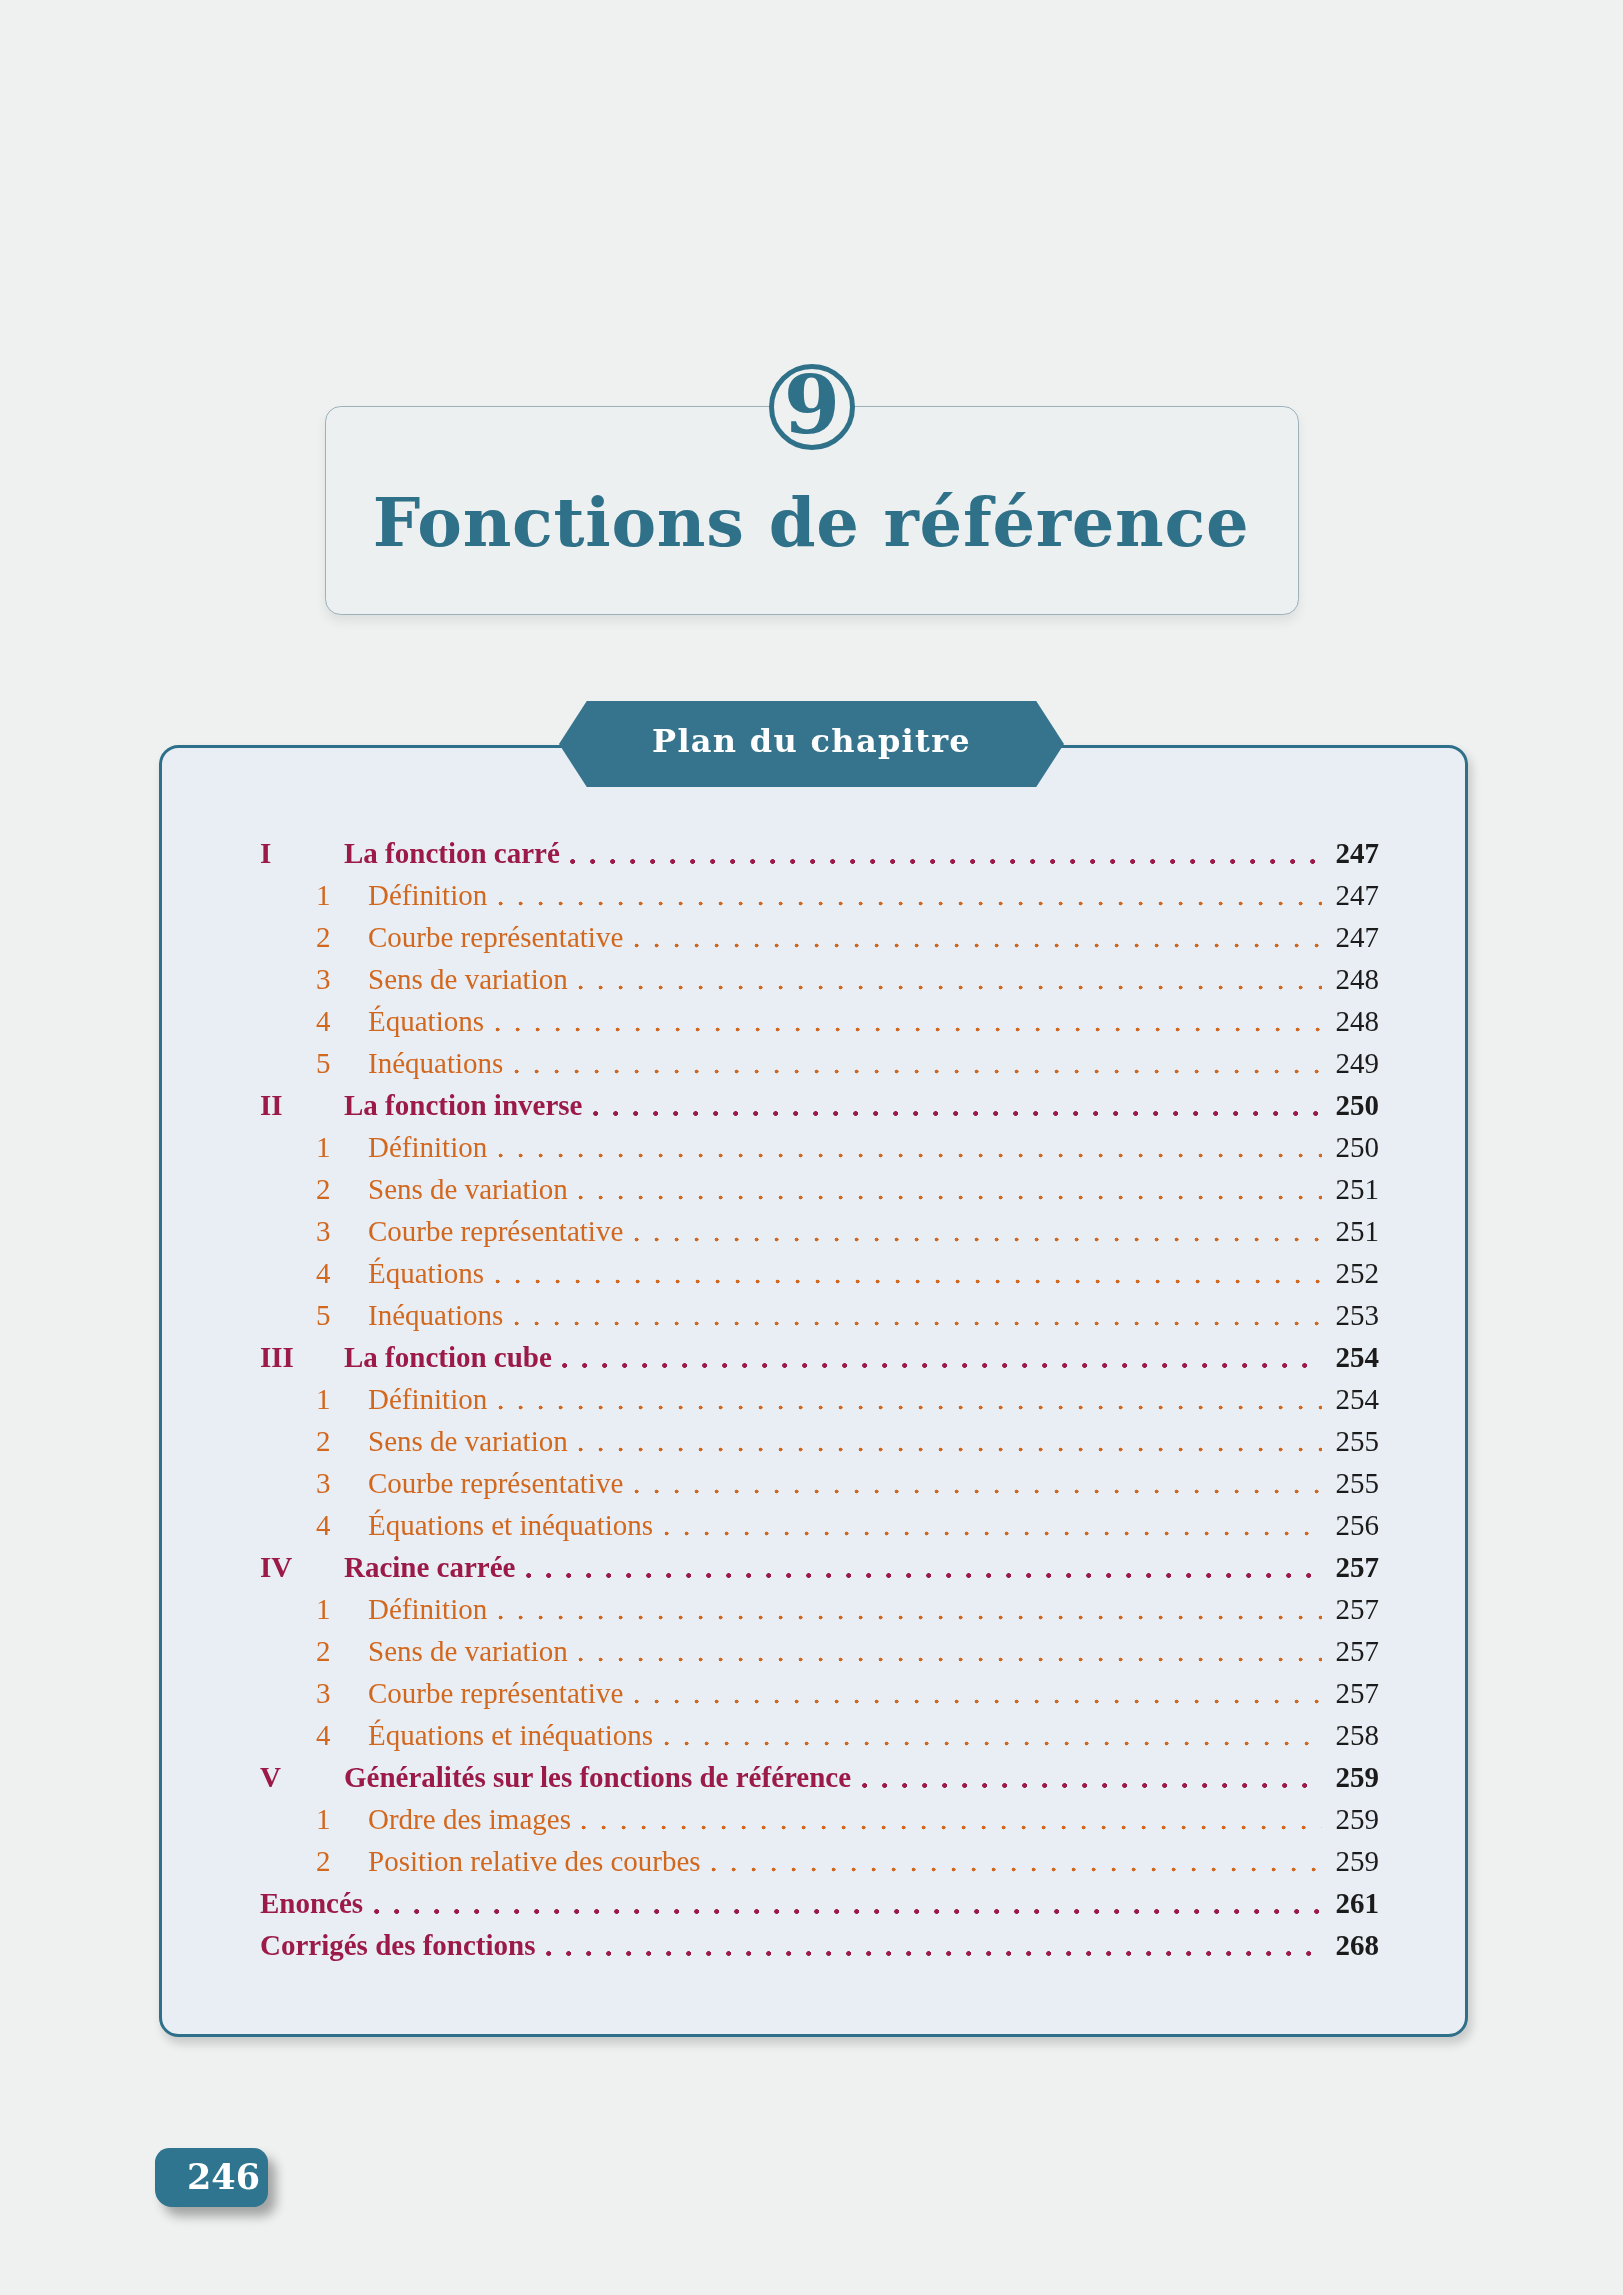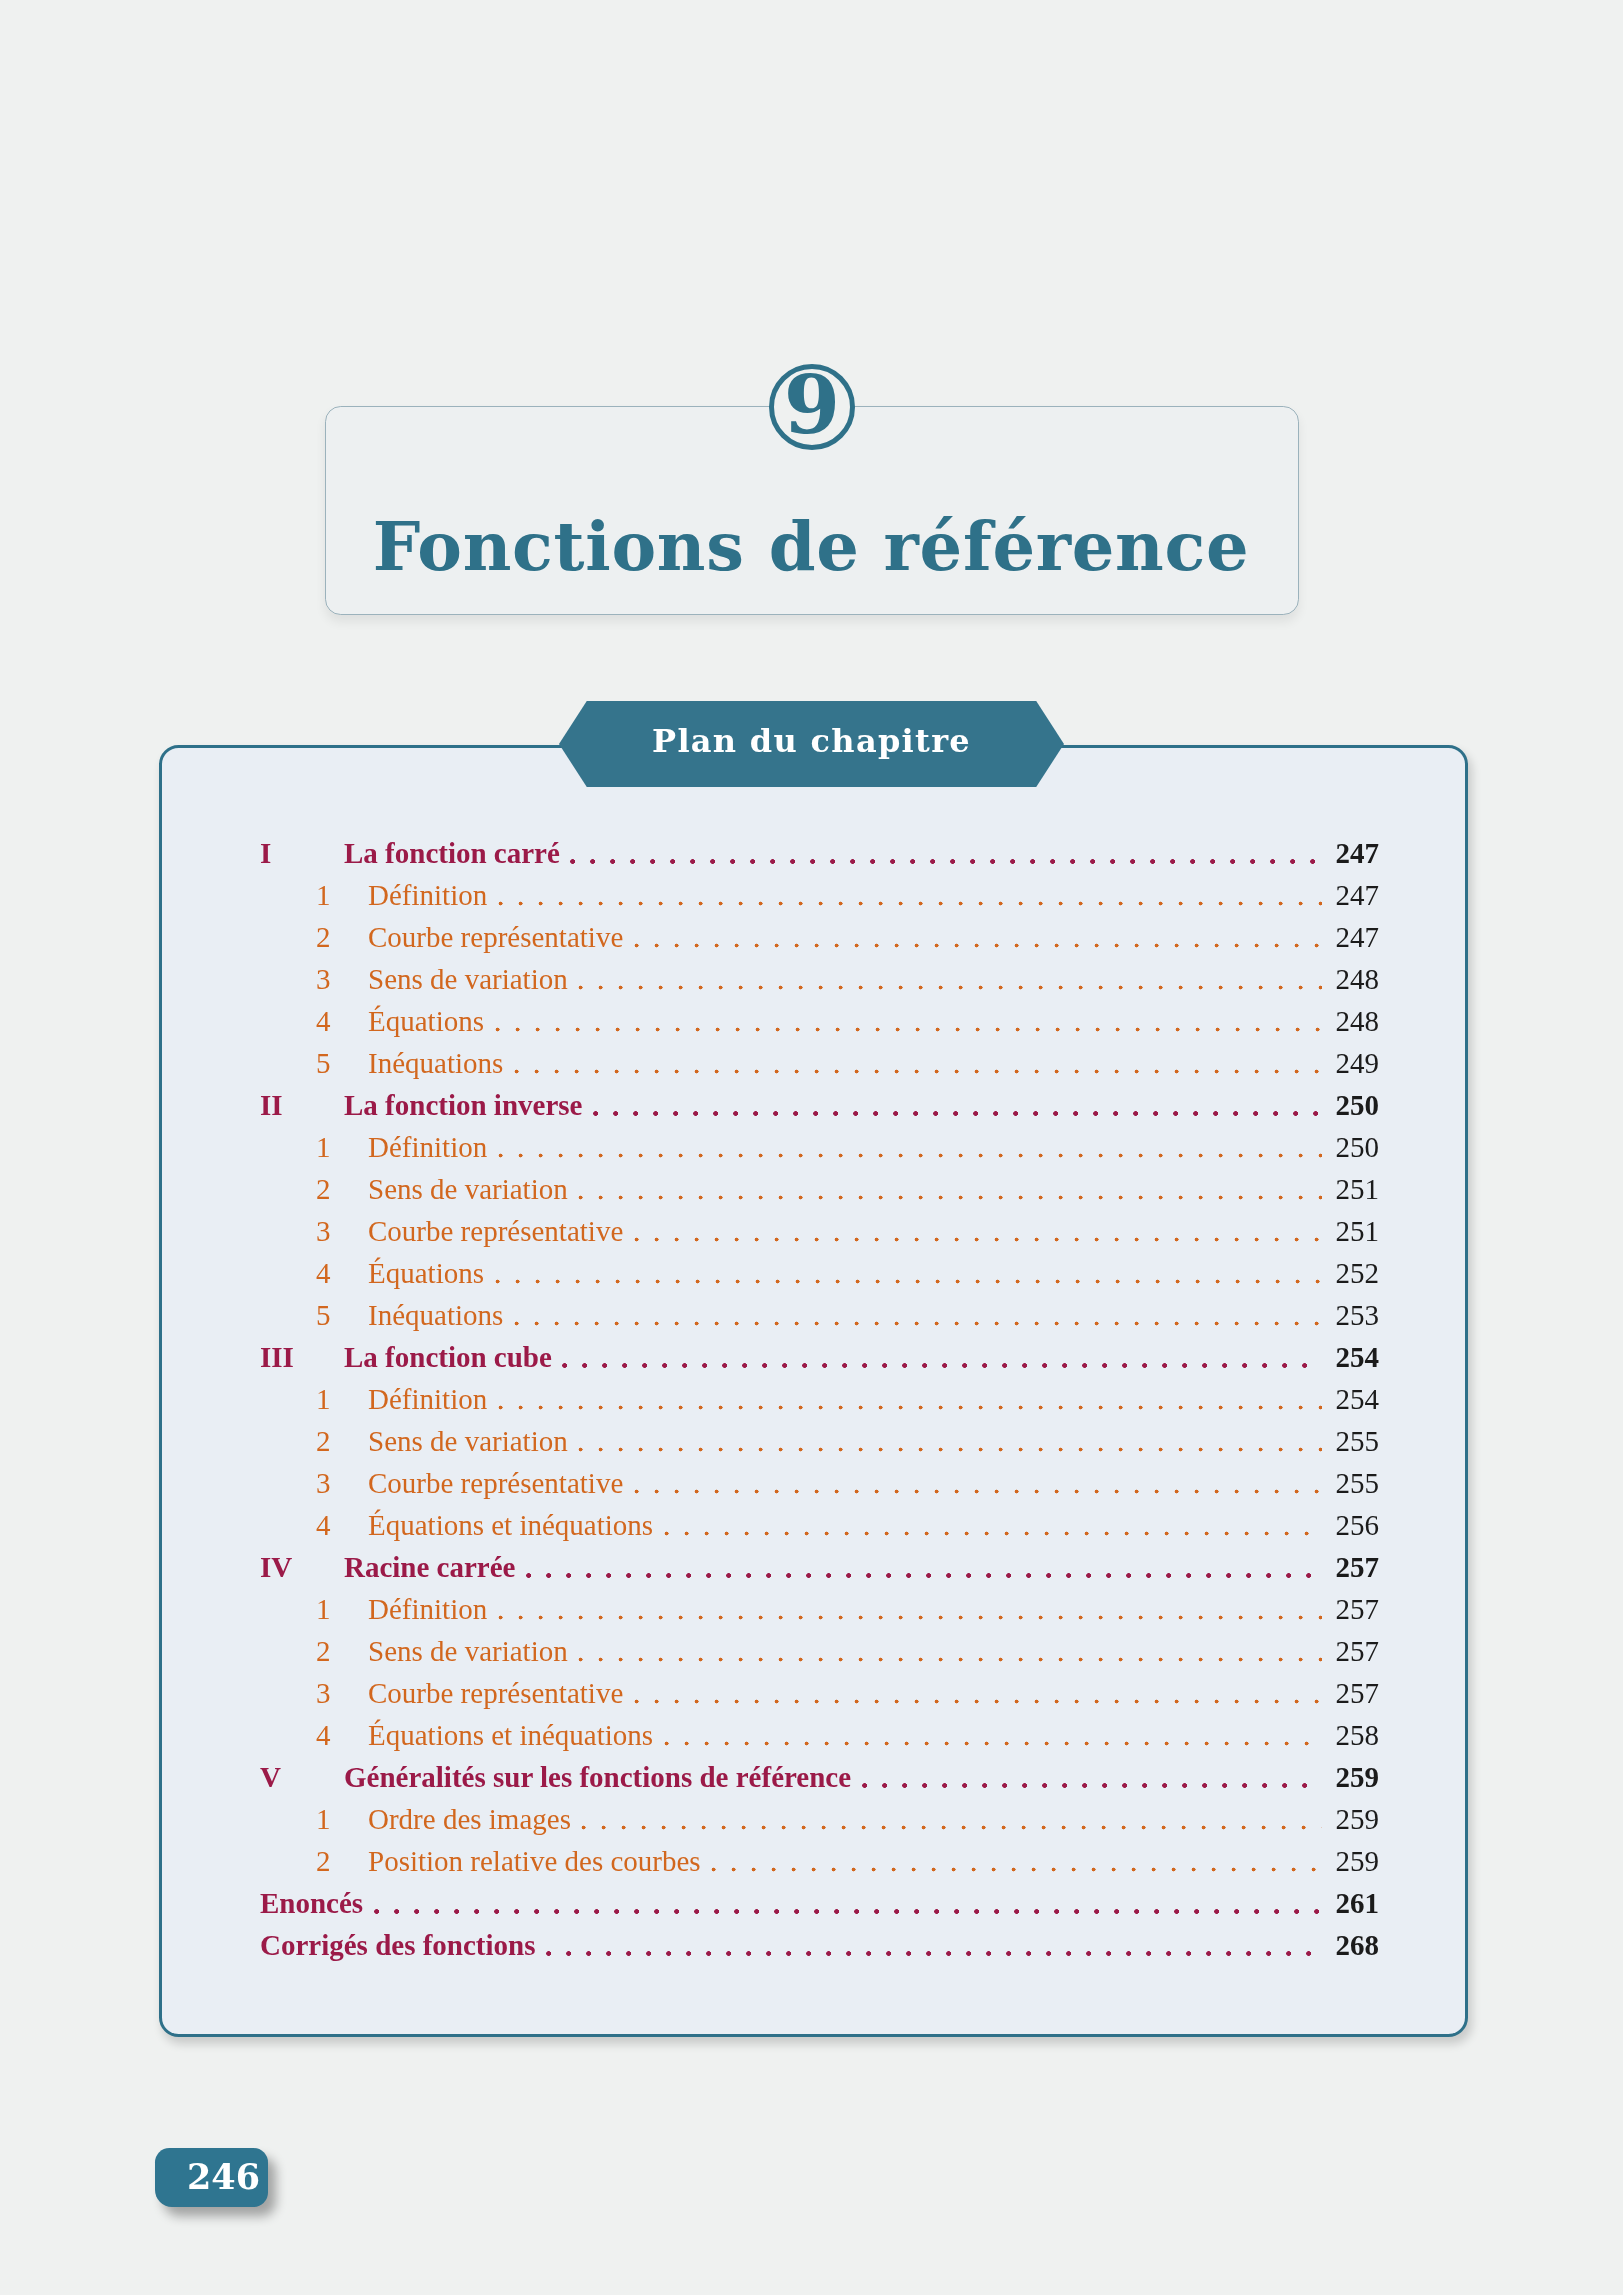--- a/index.html
+++ b/index.html
@@ -38,21 +38,20 @@
   }
   .chapter-title {
     position:absolute; left:325px; top:486px;
     width:972px;
     text-align:center;
     font-family:"DejaVu Serif", serif;
     font-weight:bold;
     font-size:67px; line-height:1.1;
     color:#2f7189;
     letter-spacing:0.7px;
-    margin-top:24px;
   }
 
   
   .plan-banner {
     position:absolute; left:559px; top:701px;
     width:505px; height:86px;
     background:#35748c;
     clip-path:polygon(0% 50%, 5.5% 0%, 94.5% 0%, 100% 50%, 94.5% 100%, 5.5% 100%);
     display:flex; align-items:center; justify-content:center;
     z-index:4;

